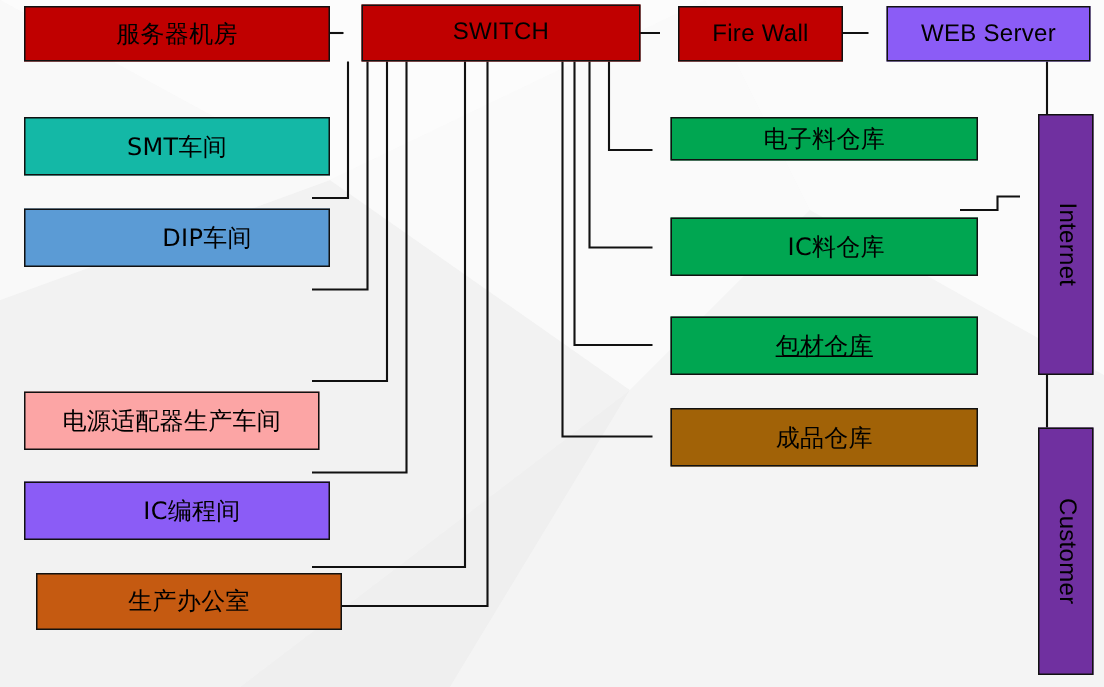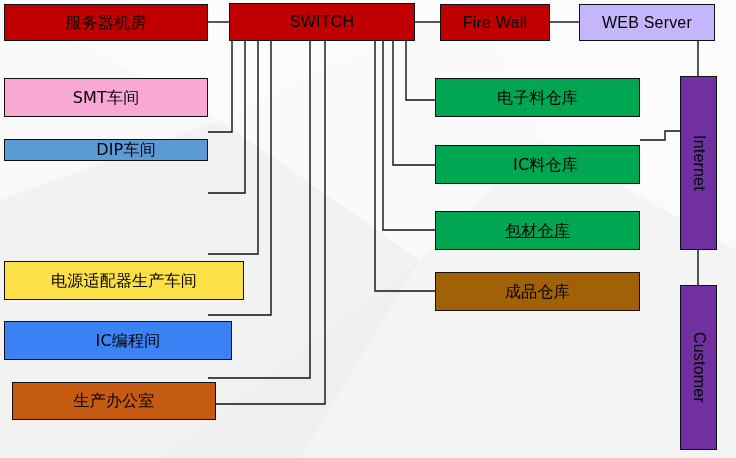--- a/index.html
+++ b/index.html
@@ -35,20 +35,21 @@
     border: 1px solid #111111;
     display: flex;
     align-items: center;
     justify-content: center;
     color: #000000;
     font-size: 16px;
     line-height: 1;
     letter-spacing: 0.2px;
     white-space: nowrap;
     z-index: 3;
+    margin-left: 12px;
   }
   .node.vertical {
     writing-mode: vertical-rl;
     text-orientation: mixed;
   }
   .node.vertical .vlabel {
     display: block;
     transform: none;
   }
   .cjk { font-family: "DejaVu Sans", "Liberation Sans", sans-serif; }
@@ -90,48 +91,48 @@
 
   <div class="node" style="left: 4px; top: 4px; width: 204px; height: 37px; background: rgb(192, 0, 0); border-color: rgb(17, 17, 17);">
     <span class="cjk">服务器机房</span>
   </div>
   <div class="node" style="left: 440px; top: 4px; width: 110px; height: 37px; background: rgb(192, 0, 0); border-color: rgb(17, 17, 17);">
     <span>Fire Wall</span>
   </div>
   <div class="node" style="left: 229px; top: 3px; width: 186px; height: 38px; background: rgb(192, 0, 0); border-color: rgb(17, 17, 17);">
     <span>SWITCH</span>
   </div>
-  <div class="node" style="left: 579px; top: 4px; width: 136px; height: 37px; background: #c4b5fd; border-color: rgb(17, 17, 17);">
+  <div class="node" style="left: 579px; top: 4px; width: 136px; height: 37px; background: #8b5cf6; border-color: rgb(17, 17, 17);">
     <span>WEB Server</span>
   </div>
 
   <div class="node vertical" style="left: 680px; top: 76px; width: 37px; height: 174px; background: rgb(112, 48, 160); border-color: rgb(17, 17, 17);">
     <span class="vlabel">Internet</span>
   </div>
   <div class="node vertical" style="left: 680px; top: 285px; width: 37px; height: 165px; background: rgb(112, 48, 160); border-color: rgb(17, 17, 17);">
     <span class="vlabel">Customer</span>
   </div>
 
-  <div class="node" style="left: 4px; top: 78px; width: 204px; height: 39px; background: #f9a8d4; border-color: rgb(17, 17, 17);">
+  <div class="node" style="left: 4px; top: 78px; width: 204px; height: 39px; background: #14b8a6; border-color: rgb(17, 17, 17);">
     <span class="cjk">SMT车间</span>
   </div>
-  <div class="node" style="left: 4px; top: 139px; width: 204px; height: 22px; background: rgb(91, 155, 213); border-color: rgb(17, 17, 17); padding-left: 40px;">
+  <div class="node" style="left: 4px; top: 139px; width: 204px; height: 39px; background: rgb(91, 155, 213); border-color: rgb(17, 17, 17); padding-left: 40px;">
     <span class="cjk">DIP车间</span>
   </div>
-  <div class="node" style="left: 4px; top: 261px; width: 240px; height: 39px; background: #fde047; border-color: rgb(17, 17, 17);">
+  <div class="node" style="left: 4px; top: 261px; width: 197px; height: 39px; background: #fca5a5; border-color: rgb(17, 17, 17);">
     <span class="cjk">电源适配器生产车间</span>
   </div>
-  <div class="node" style="left: 4px; top: 321px; width: 228px; height: 39px; background: #3b82f6; border-color: rgb(17, 17, 17); padding-left: 20px;">
+  <div class="node" style="left: 4px; top: 321px; width: 204px; height: 39px; background: #8b5cf6; border-color: rgb(17, 17, 17); padding-left: 20px;">
     <span class="cjk">IC编程间</span>
   </div>
   <div class="node" style="left: 12px; top: 382px; width: 204px; height: 38px; background: rgb(197, 90, 17); border-color: rgb(17, 17, 17);">
     <span class="cjk">生产办公室</span>
   </div>
 
-  <div class="node" style="left: 435px; top: 78px; width: 205px; height: 39px; background: rgb(0, 166, 81); border-color: rgb(17, 17, 17);">
+  <div class="node" style="left: 435px; top: 78px; width: 205px; height: 29px; background: rgb(0, 166, 81); border-color: rgb(17, 17, 17);">
     <span class="cjk">电子料仓库</span>
   </div>
   <div class="node" style="left: 435px; top: 145px; width: 205px; height: 39px; background: rgb(0, 166, 81); border-color: rgb(17, 17, 17); padding-left: 16px;">
     <span class="cjk">IC料仓库</span>
   </div>
   <div class="node" style="left: 435px; top: 211px; width: 205px; height: 39px; background: rgb(0, 166, 81); border-color: rgb(17, 17, 17); text-decoration: underline;">
     <span class="cjk">包材仓库</span>
   </div>
   <div class="node" style="left: 435px; top: 272px; width: 205px; height: 39px; background: #a16207; border-color: rgb(17, 17, 17);">
     <span class="cjk">成品仓库</span>

